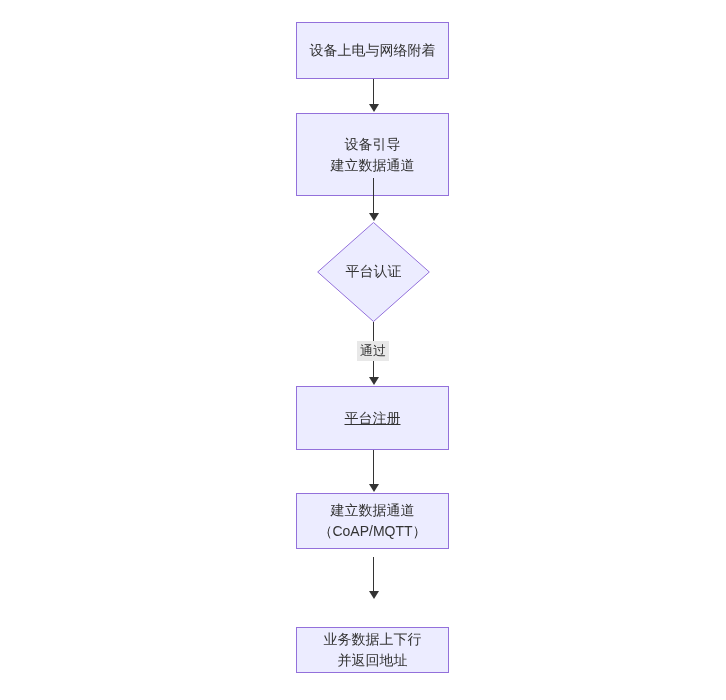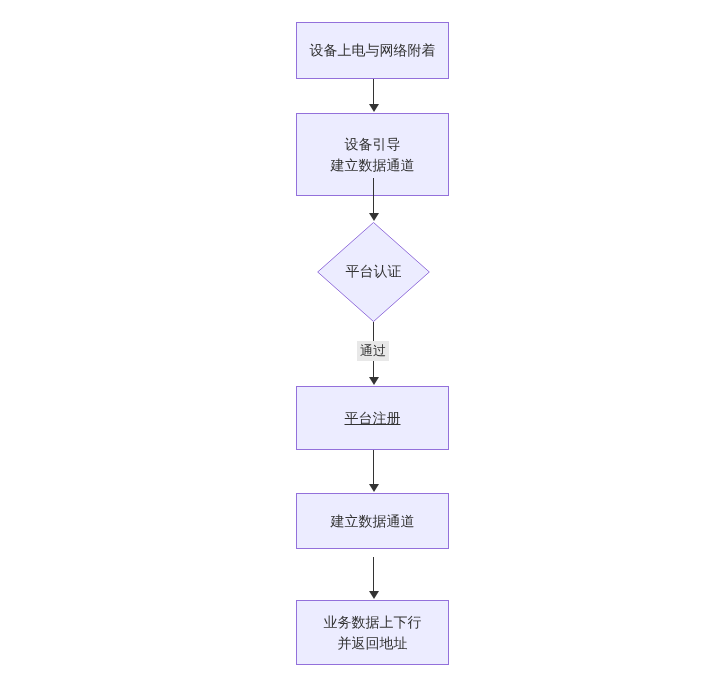--- a/index.html
+++ b/index.html
@@ -24,21 +24,21 @@
     align-items: center;
     justify-content: center;
     text-align: center;
     font-size: 14px;
     line-height: 21px;
   }
   .node-a { top: 22px;  height: 57px; font-size: 12px; line-height: 19px; }
   .node-b { top: 113px; height: 83px; }
   .node-d { top: 386px; height: 64px; text-decoration: underline; }
   .node-e { top: 493px; height: 56px; }
-  .node-f { top: 600px; height: 65px; }
+  .node-f { top: 627px; height: 46px; }
 
   .edge { position: absolute; left: 368px; width: 11px; }
   .edge-1 { top: 79px;  height: 33px; }
   .edge-2 { top: 178px; height: 43px; }
   .edge-3 { top: 322px; height: 63px; }
   .edge-4 { top: 450px; height: 42px; }
   .edge-5 { top: 557px; height: 42px; }
   .eline {
     position: absolute;
     left: 4.5px; top: 0; bottom: 7px;
@@ -116,20 +116,21 @@
     <span class="nline">平台注册</span>
   </div>
 
   <div class="edge edge-4">
     <div class="eline"></div>
     <div class="ahead"></div>
   </div>
 
   <div class="node rect node-e">
     <span class="nline">建立数据通道</span>
+    <span class="nline">（CoAP/MQTT）</span>
   </div>
 
   <div class="edge edge-5">
     <div class="eline"></div>
     <div class="ahead"></div>
   </div>
 
   <div class="node rect node-f">
     <span class="nline">业务数据上下行</span>
     <span class="nline">并返回地址</span>

